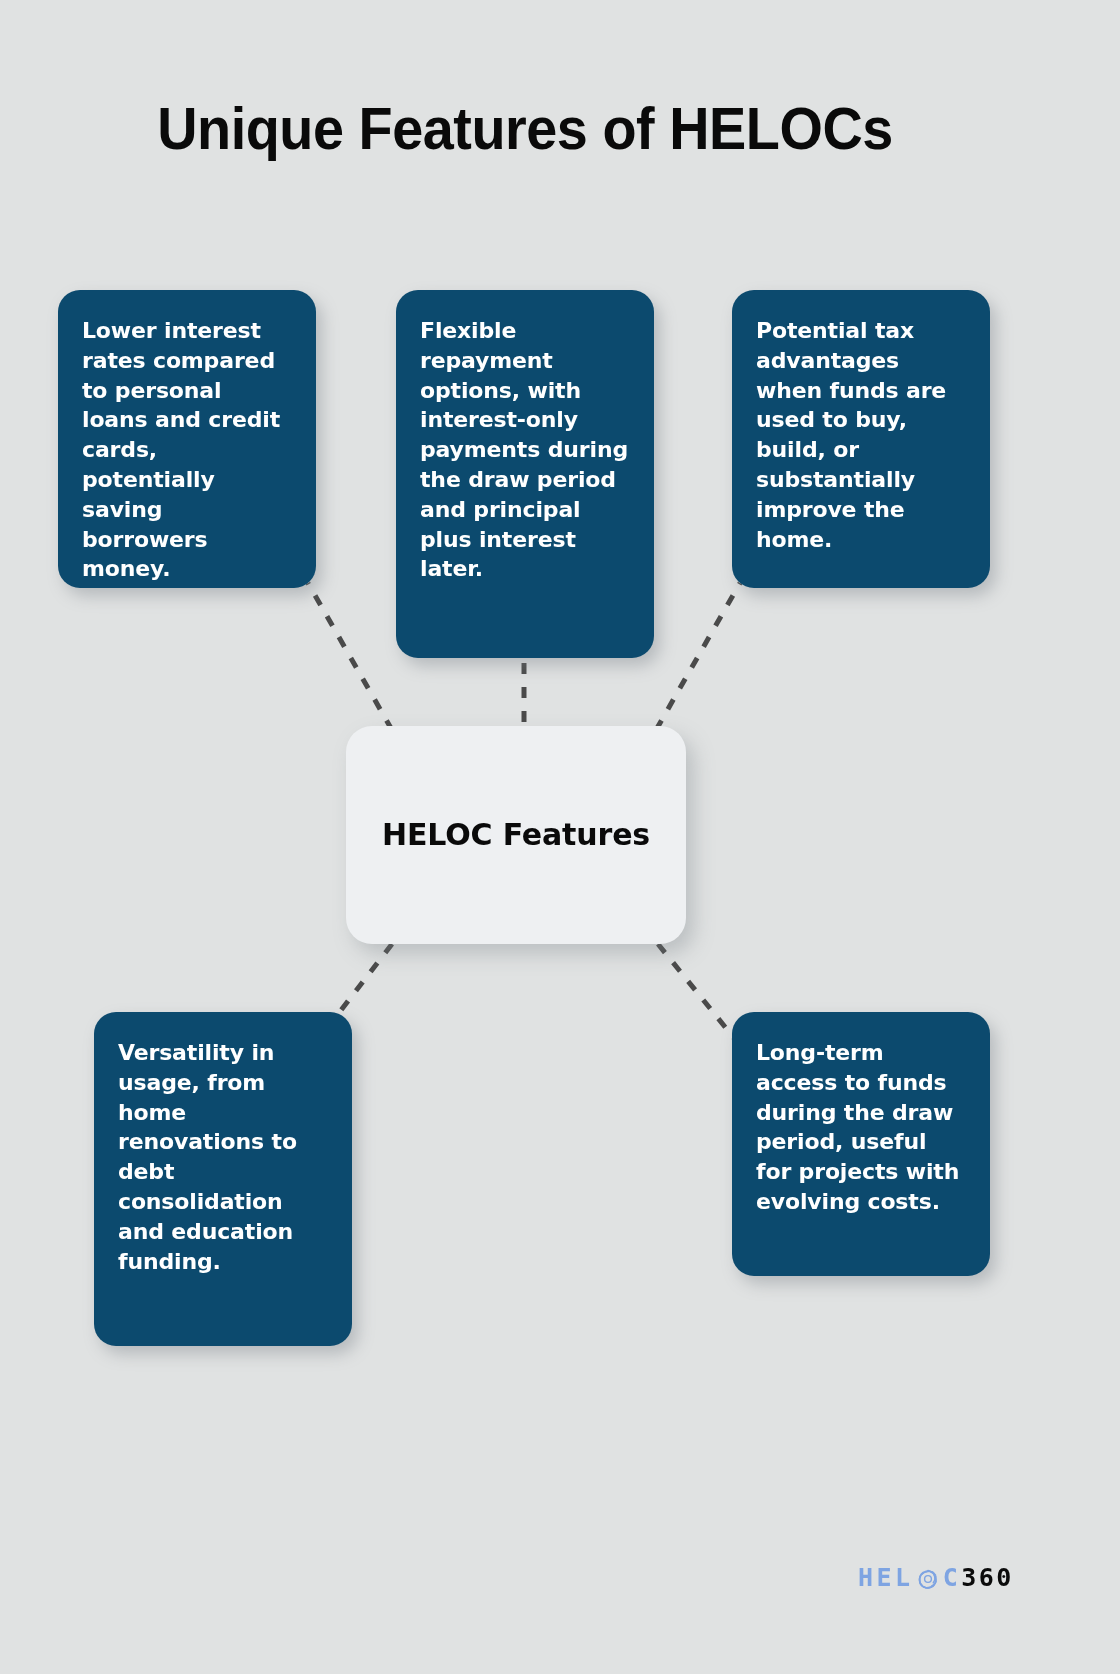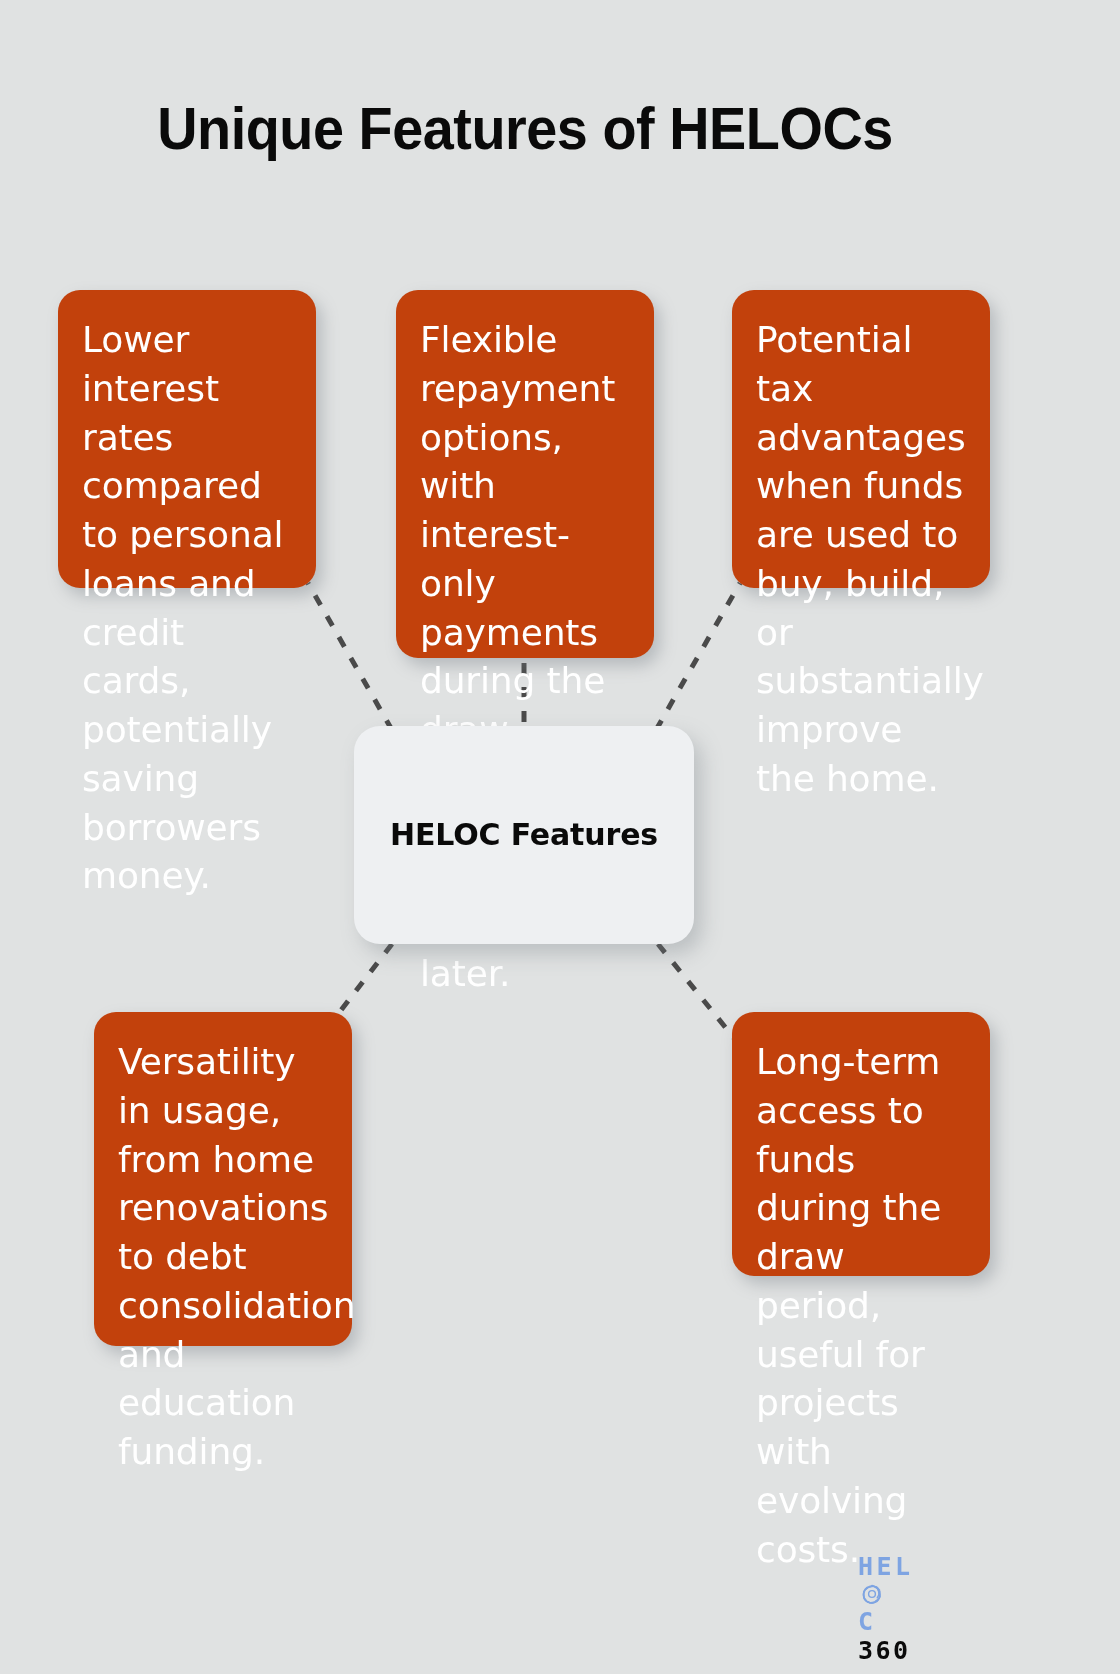--- a/index.html
+++ b/index.html
@@ -47,65 +47,65 @@
     width: 1120px;
     height: 1674px;
     pointer-events: none;
   }
 
   
   .node {
     position: absolute;
     box-sizing: border-box;
     border-radius: 22px;
-    background: #c2410c;
+    background: #0c4a6e;
     color: #ffffff;
     font-family: "DejaVu Sans", sans-serif;
-    font-size: 36px;
+    font-size: 22px;
     line-height: 1.355;
     padding: 26px 22px 22px 24px;
     box-shadow: 6px 8px 16px rgba(120,128,135,0.40);
     letter-spacing: -0.15px;
+    font-weight: bold;
   }
 
   .node.center {
     background: #eef0f2;
     color: #0a0a0a;
     font-weight: bold;
     font-size: 30px;
     display: flex;
     align-items: center;
     justify-content: center;
     text-align: center;
     padding: 0;
     border-radius: 26px;
     box-shadow: 8px 10px 20px rgba(120,128,135,0.35);
   }
 
   
   #node-lower-rates   { left: 58px;  top: 290px;  width: 258px; height: 298px; }
   #node-flexible      { left: 396px; top: 290px;  width: 258px; height: 368px; }
   #node-tax           { left: 732px; top: 290px;  width: 258px; height: 298px; }
-  #node-center        { left: 354px; top: 726px;  width: 340px; height: 218px; }
+  #node-center        { left: 346px; top: 726px;  width: 340px; height: 218px; }
   #node-versatility   { left: 58px;  top: 1012px; width: 258px; height: 334px; margin-left: 36px; }
   #node-longterm      { left: 732px; top: 1012px; width: 258px; height: 264px; }
 
   
   .logo {
     position: absolute;
     left: 858px;
     top: 1552px;
     height: 40px;
     display: flex;
-    align-items: flex-start;
+    align-items: flex-end;
     font-family: "DejaVu Sans Mono", monospace;
     font-size: 25px;
     font-weight: bold;
     letter-spacing: 3.5px;
-    flex-direction: column;
   }
   .logo-heloc-a { color: #7ea4e2; }
   .logo-heloc-b { color: #7ea4e2; }
   .logo-360 {
     color: #0b0b0b;
     letter-spacing: 2.5px;
   }
   .logo-swirl {
     width: 26px;
     height: 26px;

